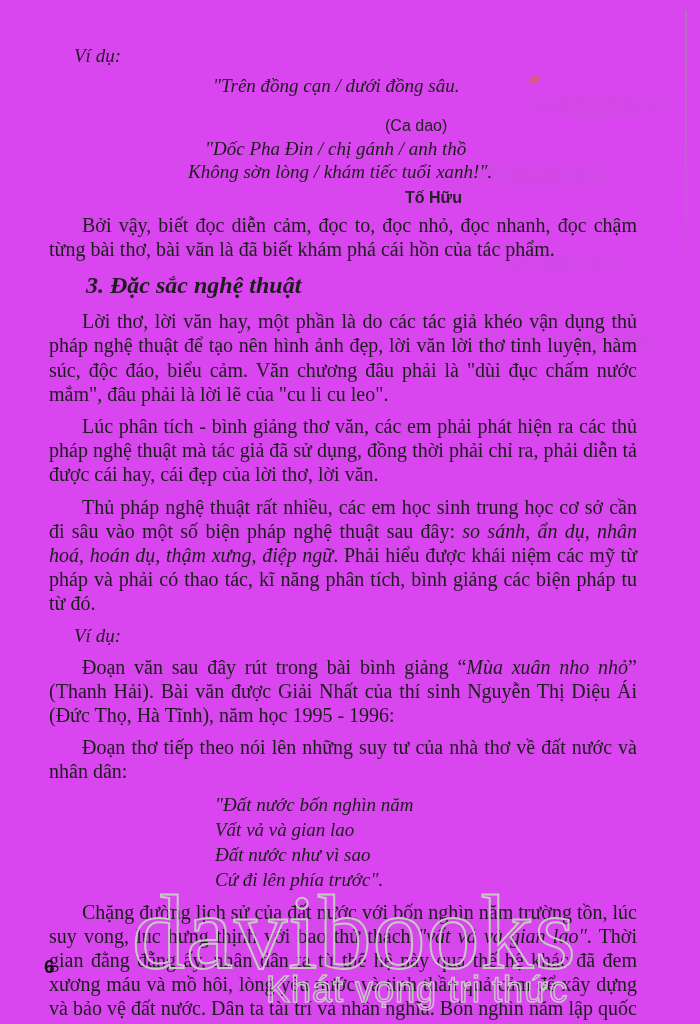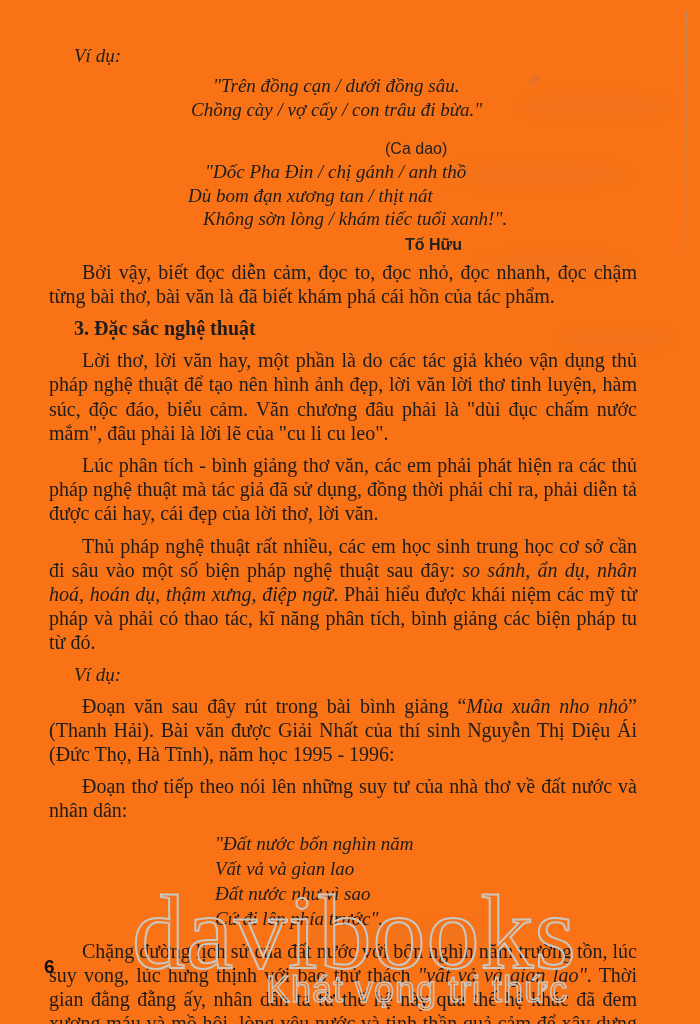--- a/index.html
+++ b/index.html
@@ -1,21 +1,21 @@
 <!DOCTYPE html>
 <html><head>
 <meta charset="utf-8">
 <style>
   html,body{margin:0;padding:0;}
   body{background:#e9e9e6;}
   .sheet{
     position:relative;
     width:700px;height:1024px;
     margin:0 auto;
-    background:#f97316;
+    background:#d946ef;
     overflow:hidden;
     font-family:"Liberation Serif", serif;
     color:#1d1d1d;
   }
   
   .smudge{position:absolute;background:rgba(120,120,115,0.06);filter:blur(6px);border-radius:50%;}
   .sm1{left:520px;top:95px;width:150px;height:22px;}
   .sm2{left:440px;top:165px;width:190px;height:20px;}
   .sm3{left:480px;top:255px;width:150px;height:18px;}
   .sm4{left:560px;top:330px;width:110px;height:16px;}
@@ -43,21 +43,21 @@
   #poem-dat-nuoc .pline{margin-left:174px;}
 
   .attr{font-family:"Liberation Sans", sans-serif;font-size:16px;line-height:19px;margin:0;color:#222;}
   #attr-ca-dao{margin-left:344px;margin-top:18px;}
   #author-to-huu{margin-left:364px;margin-top:4px;font-weight:bold;}
   #attr-to-huu-work{margin-left:292px;font-style:italic;}
 
   p.body{font-size:20px;line-height:24.2px;margin:8px;text-align:justify;text-indent:33px;}
   p.body .it{font-style:italic;}
   #p-boi-vay{margin-top:6px;}
-  .heading{font-size:20px;line-height:24.2px;margin:0;font-weight:bold;text-indent:33px;}
+  .heading{font-size:24px;line-height:24.2px;margin:12px;font-weight:bold;text-indent:33px;font-style:italic;}
 
   .page-number{position:absolute;left:44px;top:956px;
     font-family:"Liberation Sans", sans-serif;font-weight:bold;font-size:19px;color:#111;}
 
   .wm{position:absolute;pointer-events:none;color:transparent;
     -webkit-text-stroke:2px #c7c7c4;}
   .wm-title{left:132px;top:880px;font-size:106px;line-height:1;
     font-family:"Liberation Serif", serif;letter-spacing:1px;}
   .wm-tagline{left:266px;top:972px;font-size:36px;line-height:1;
     font-family:"Liberation Sans", sans-serif;-webkit-text-stroke:1.5px #c7c7c4;letter-spacing:1px;}
@@ -74,27 +74,25 @@
   <div class="smudge sm5"></div>
   <div class="speck"></div>
   <div class="edge-line"></div>
 
   <div class="content">
 
     <p class="vi-du">Ví dụ:</p>
 
     <div class="poem" id="poem-ca-dao">
         <div class="pline">"Trên đồng cạn / dưới đồng sâu.</div>
-        <div class="pline">Chồng cày / vợ cấy / con trâu đi bừa."</div>
       </div>
     <p class="attr" id="attr-ca-dao">(Ca dao)</p>
 
     <div class="poem" id="poem-to-huu">
         <div class="pline">"Dốc Pha Đin / chị gánh / anh thồ</div>
-        <div class="pline">Dù bom đạn xương tan / thịt nát</div>
         <div class="pline">Không sờn lòng / khám tiếc tuổi xanh!".</div>
       </div>
     <p class="attr" id="author-to-huu">Tố Hữu</p>
 
     <p class="body" id="p-boi-vay"><span>Bởi vậy, biết đọc diễn cảm, đọc to, đọc nhỏ, đọc nhanh, đọc chậm từng bài thơ, bài văn là đã biết khám phá cái hồn của tác phẩm.</span></p>
 
     <p class="heading">3. Đặc sắc nghệ thuật</p>
 
     <p class="body"><span>Lời thơ, lời văn hay, một phần là do các tác giả khéo vận dụng thủ pháp nghệ thuật để tạo nên hình ảnh đẹp, lời văn lời thơ tinh luyện, hàm súc, độc đáo, biểu cảm. Văn chương đâu phải là "dùi đục chấm nước mắm", đâu phải là lời lẽ của "cu li cu leo".</span></p>
 

